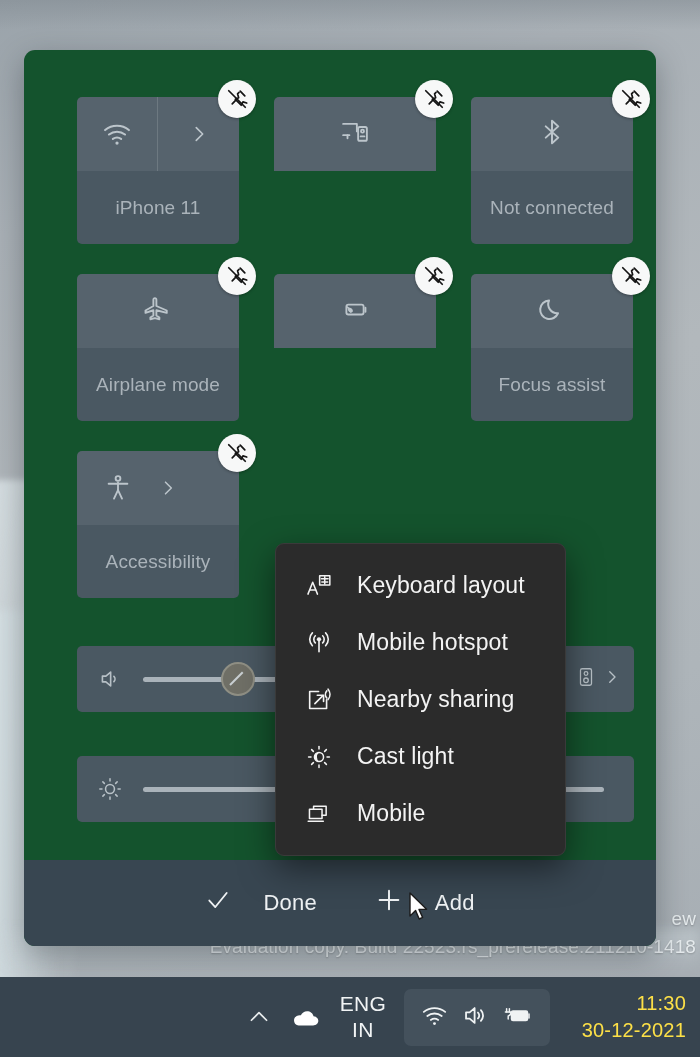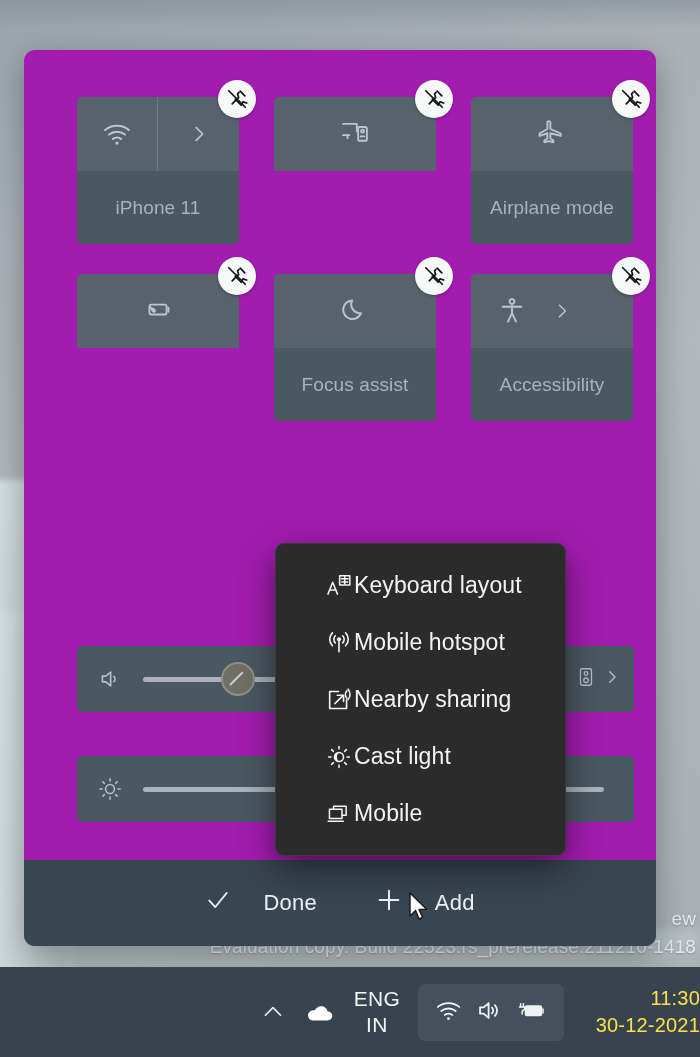--- a/index.html
+++ b/index.html
@@ -72,25 +72,26 @@
     margin-top: 6px;
     white-space: nowrap;
   }
 
   
   .taskbar {
     position: absolute;
     left: 0;
     bottom: 0;
     width: 700px;
-    height: 90px;
+    height: 80px;
     background: #37444f;
     display: flex;
     align-items: center;
     justify-content: flex-end;
+    padding-right: 14px;
     box-sizing: border-box;
   }
   .tb-chevron {
     width: 42px;
     display: flex;
     align-items: center;
     justify-content: center;
     color: #e8eced;
   }
   .tb-cloud {
@@ -126,21 +127,21 @@
     letter-spacing: 0.2px;
   }
 
   
   .qs-panel {
     position: absolute;
     left: 24px;
     top: 50px;
     width: 632px;
     height: 896px;
-    background: #a21caf;
+    background: #14532d;
     border-radius: 11px;
     box-shadow: 0 10px 30px rgba(20,28,34,0.35);
     overflow: hidden;
   }
   .qs-body {
     position: absolute;
     left: 0; top: 0;
     width: 632px;
     height: 810px;
   }
@@ -316,24 +317,24 @@
     box-shadow: 0 12px 34px rgba(0,0,0,0.5);
     padding: 13px 0;
     box-sizing: border-box;
     z-index: 40;
   }
   .ctx-item {
     display: flex;
     align-items: center;
     height: 57px;
     padding-left: 28px;
+    gap: 23px;
     color: #f3f3f3;
     font-size: 23px;
     letter-spacing: 0.1px;
-    margin-left: 20px;
   }
   .ctx-icon {
     width: 30px;
     display: flex;
     align-items: center;
     justify-content: center;
     color: #f3f3f3;
     flex: 0 0 30px;
   }
 
@@ -409,20 +410,38 @@
               <path d="M2.5 14.5h5"></path>
               <path d="M6 14.5v2.5"></path>
               <rect x="14.5" y="8" width="7" height="11" rx="1.3"></rect>
               <circle cx="18" cy="11.3" r="1.2"></circle>
               <line x1="16.5" y1="15.5" x2="19.5" y2="15.5"></line>
             </svg>
           </span>
         </div>
       </div>
 
+      <div class="tile">
+        <div class="unpin-badge">
+          <svg width="22" height="22" viewBox="0 0 24 24" fill="none" stroke="#151515" stroke-width="1.9" stroke-linecap="round" stroke-linejoin="round">
+            <path d="M15.5 3.5l5 5"></path>
+            <path d="M14.2 4.8l-1.6 1.6 1.2 4.1-3.6 1.9 6.4 6.4 1.9-3.6 4.1 1.2"></path>
+            <path d="M11 13l-4.2 4.2"></path>
+            <path d="M3 3l18 18"></path>
+          </svg>
+        </div>
+        <div class="tile-icon-box">
+          <span>
+            <svg width="30" height="30" viewBox="0 0 24 24" fill="none" stroke="currentColor" stroke-width="1.6" stroke-linecap="round" stroke-linejoin="round">
+              <path d="M7 7.5L17 16.5 12 21V3l5 4.5L7 16.5"></path>
+            </svg>
+          </span>
+        </div>
+        <div class="tile-label-box">Not connected</div>
+      </div>
 
       <div class="tile">
         <div class="unpin-badge">
           <svg width="22" height="22" viewBox="0 0 24 24" fill="none" stroke="#151515" stroke-width="1.9" stroke-linecap="round" stroke-linejoin="round">
             <path d="M15.5 3.5l5 5"></path>
             <path d="M14.2 4.8l-1.6 1.6 1.2 4.1-3.6 1.9 6.4 6.4 1.9-3.6 4.1 1.2"></path>
             <path d="M11 13l-4.2 4.2"></path>
             <path d="M3 3l18 18"></path>
           </svg>
         </div>

